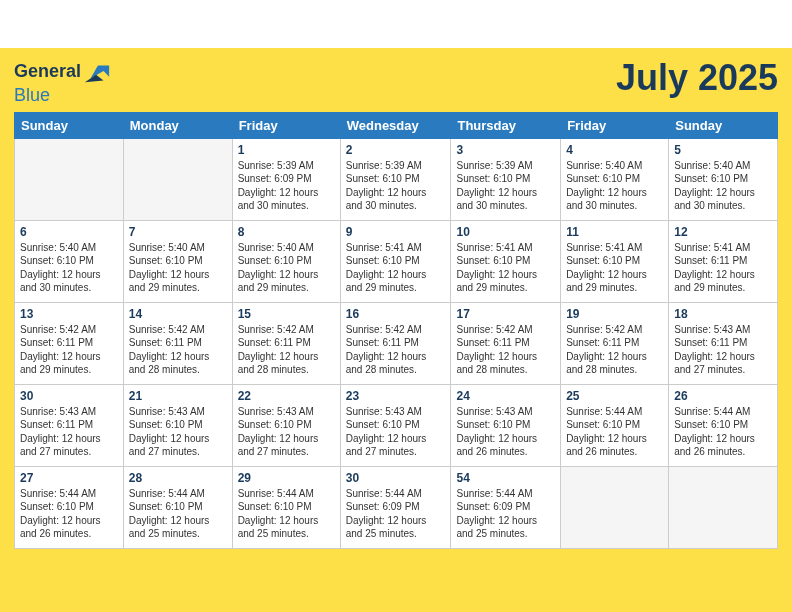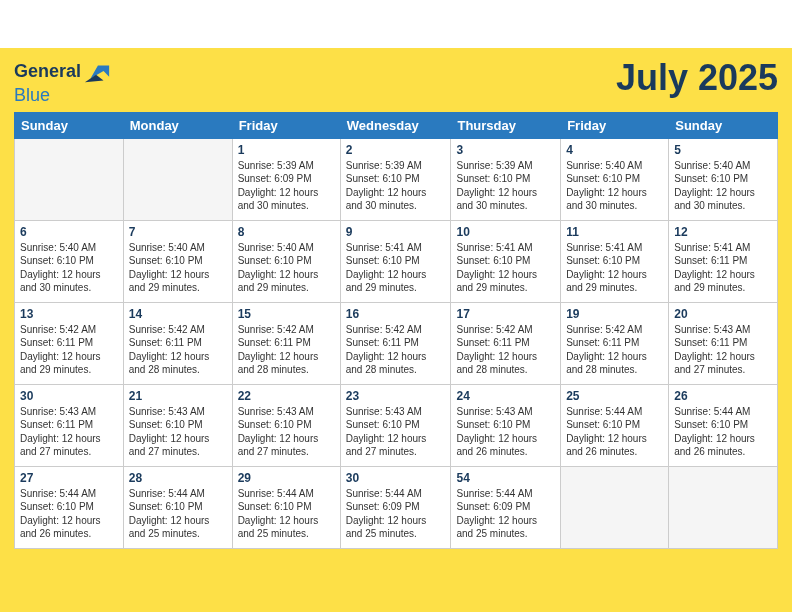--- a/index.html
+++ b/index.html
@@ -204,21 +204,21 @@
           </td>
           <td>
             <span class="day-num">17</span>
             <div class="day-info">Sunrise: 5:42 AM<br>Sunset: 6:11 PM<br>Daylight: 12 hours and 28 minutes.</div>
           </td>
           <td>
             <span class="day-num">19</span>
             <div class="day-info">Sunrise: 5:42 AM<br>Sunset: 6:11 PM<br>Daylight: 12 hours and 28 minutes.</div>
           </td>
           <td>
-            <span class="day-num">20</span>
+            <span class="day-num">18</span>
             <div class="day-info">Sunrise: 5:43 AM<br>Sunset: 6:11 PM<br>Daylight: 12 hours and 27 minutes.</div>
           </td>
         </tr>
         <tr class="week-row">
           <td>
             <span class="day-num">30</span>
             <div class="day-info">Sunrise: 5:43 AM<br>Sunset: 6:11 PM<br>Daylight: 12 hours and 27 minutes.</div>
           </td>
           <td>
             <span class="day-num">21</span>

